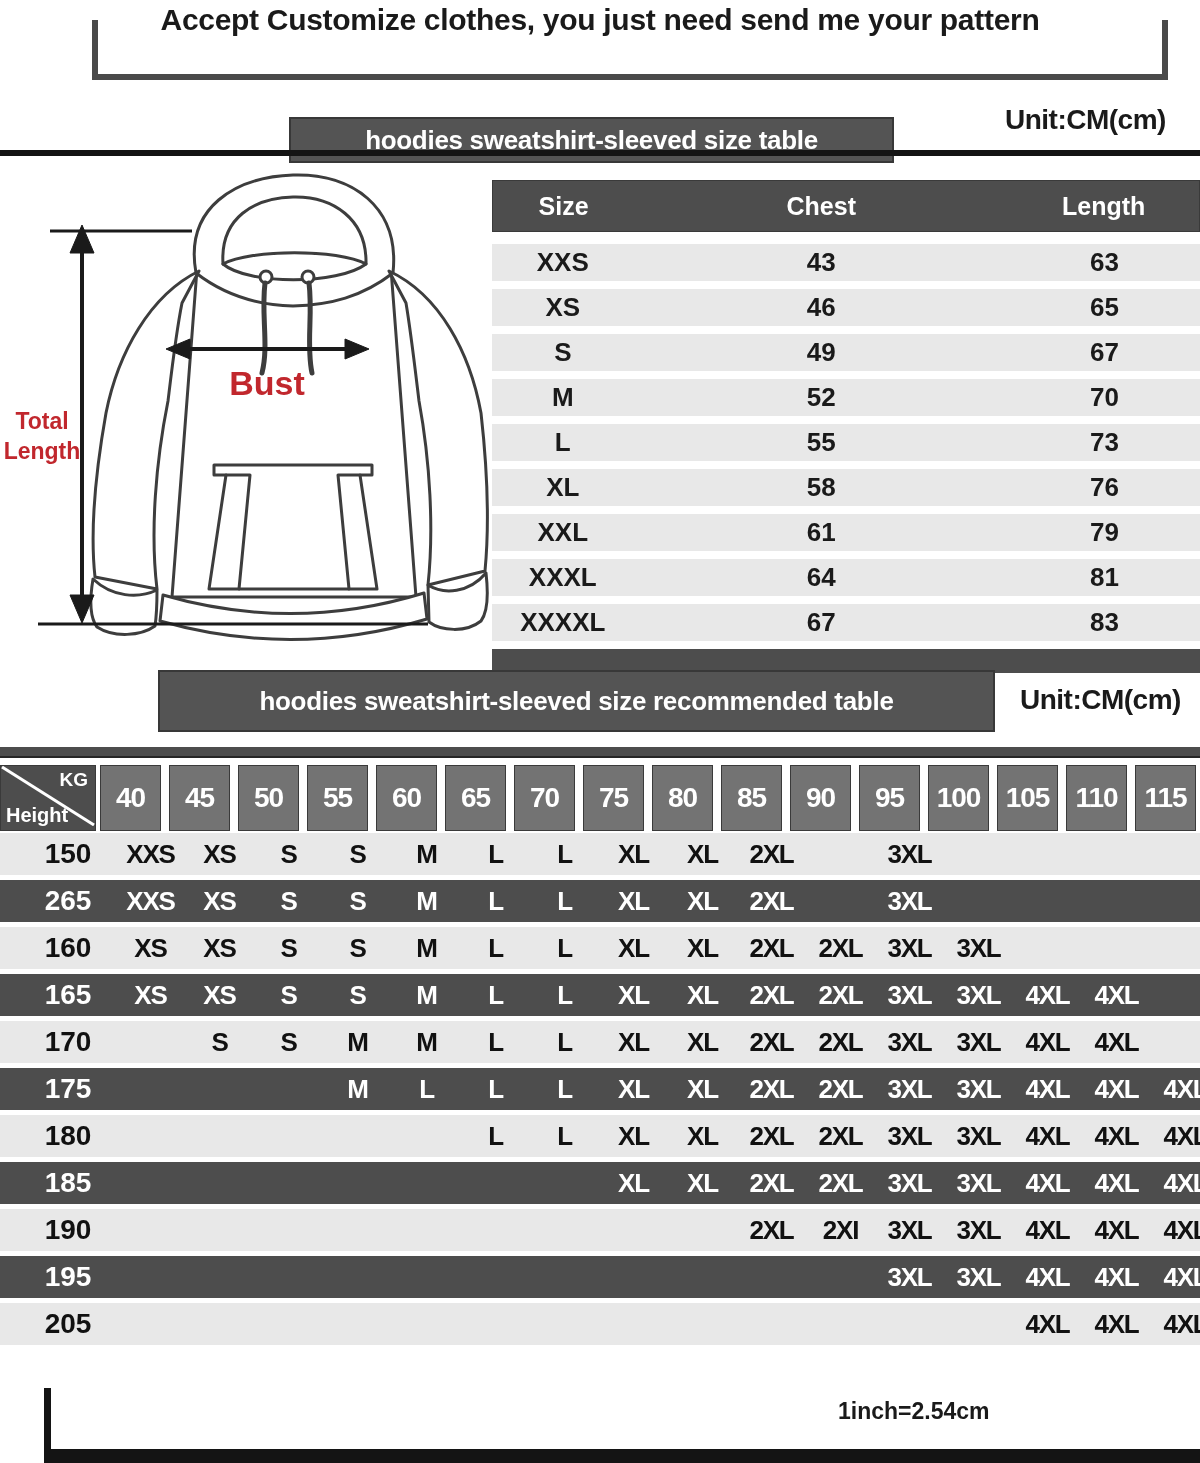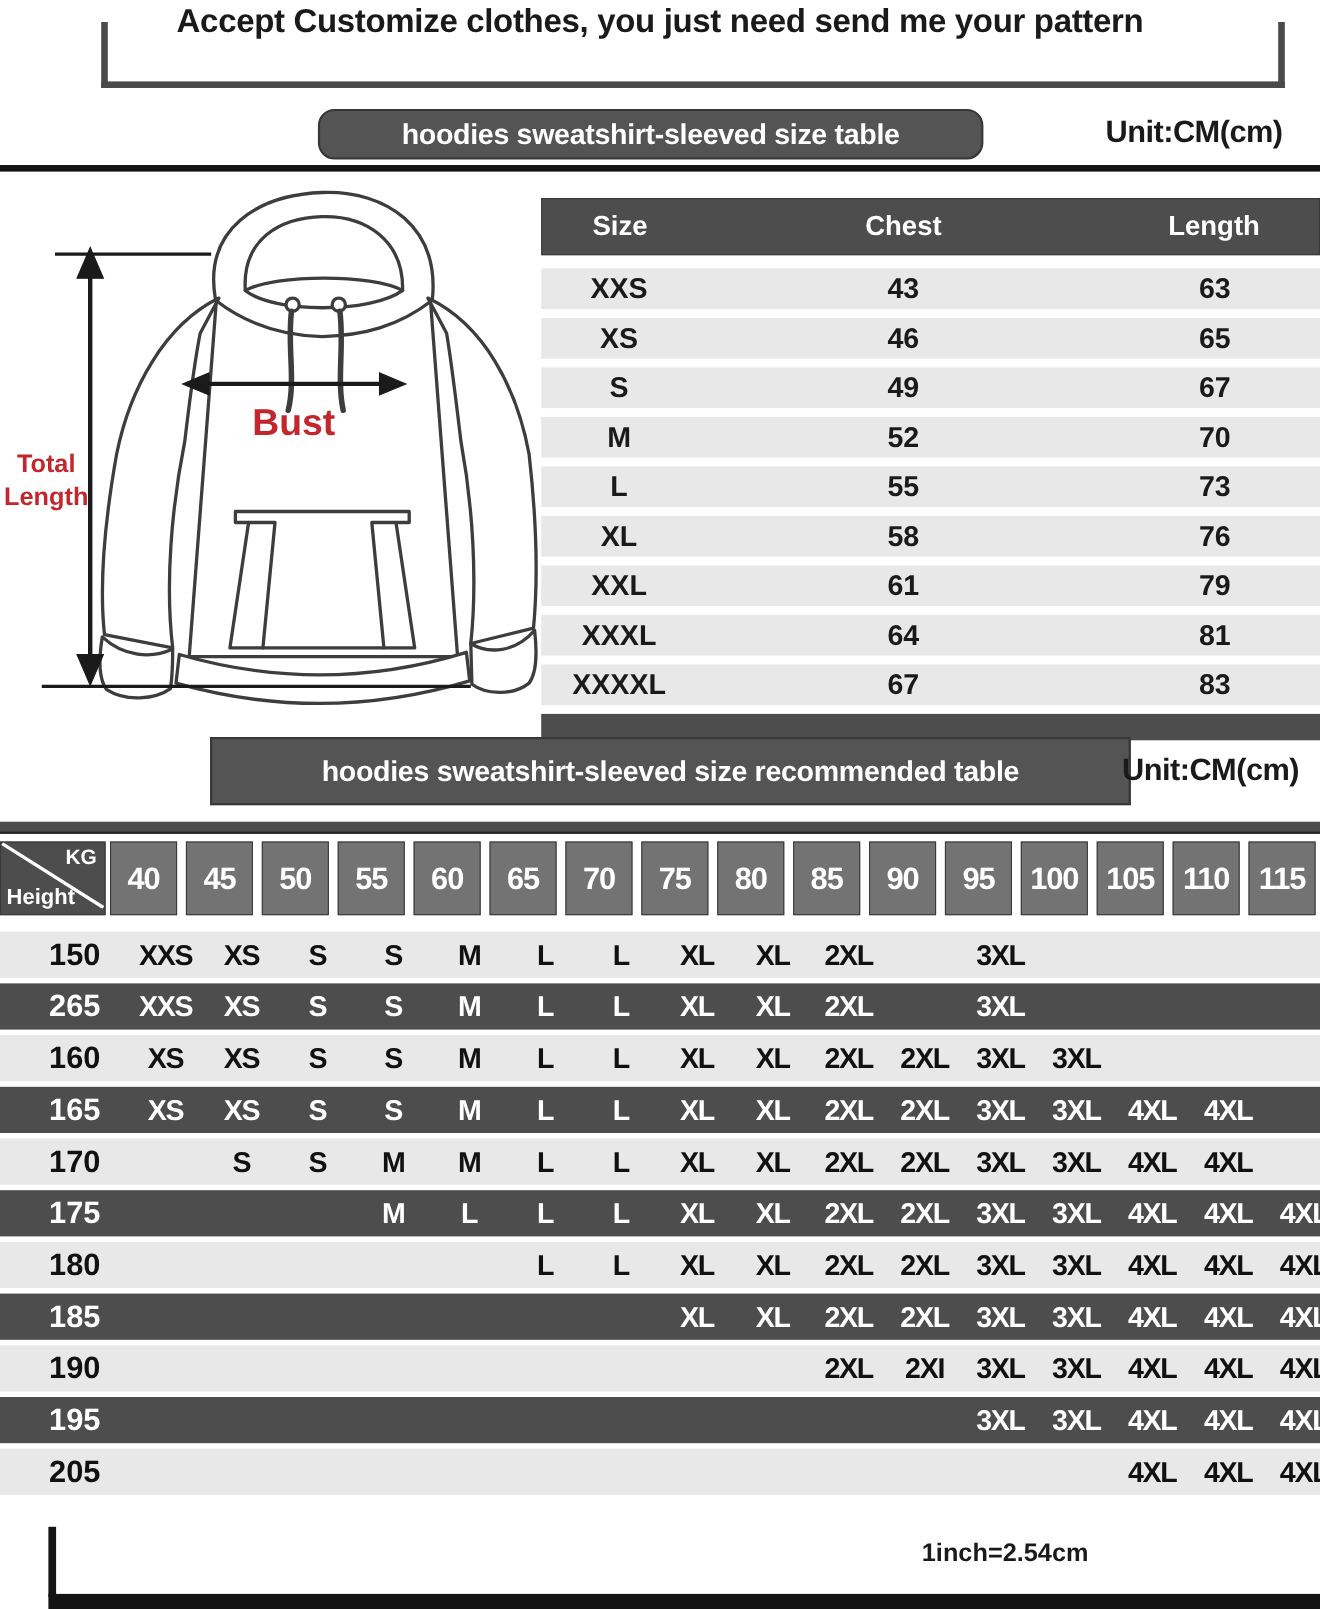--- a/index.html
+++ b/index.html
@@ -8,40 +8,40 @@
     font-family:"Liberation Sans","DejaVu Sans",sans-serif;font-weight:700;color:#1a1a1a;
   }
   
   .hdr-bracket{position:absolute;left:92px;top:20px;width:1064px;height:54px;
     border-left:6px solid #4a4a4a;border-right:6px solid #4a4a4a;border-bottom:6px solid #4a4a4a;}
   .hdr-text{position:absolute;top:0;left:0;width:1200px;text-align:center;
     font-size:30px;line-height:39px;letter-spacing:-0.3px;}
   
   .banner{position:absolute;background:#545454;color:#fff;border:2px solid #383838;
     display:flex;align-items:center;justify-content:center;font-size:26px;letter-spacing:-0.3px;}
-  #banner1{left:289px;top:99px;width:601px;height:42px;border-radius:15px;}
-  #banner2{left:191px;top:670px;width:833px;height:58px;}
+  #banner1{left:289px;top:117px;width:601px;height:42px;}
+  #banner2{left:158px;top:670px;width:833px;height:58px;}
   .unit{position:absolute;font-size:28px;letter-spacing:-0.5px;}
   #unit1{top:104px;left:1005px;}
   #unit2{top:684px;left:1020px;}
   #divider1{position:absolute;top:150px;left:0;width:1200px;height:6px;background:#141414;}
   #divider2{position:absolute;top:747px;left:0;width:1200px;height:9px;background:#4d4d4d;border-bottom:2px solid #262626;}
   
   #hoodie{position:absolute;left:0;top:163px;}
   
   #size-table{position:absolute;left:492px;top:180px;width:708px;}
   .st-header{display:flex;height:52px;background:#4d4d4d;border:1px solid #3a3a3a;
     color:#fff;align-items:center;font-size:25px;margin-bottom:12px;box-sizing:border-box;}
   .st-row{display:flex;height:37px;background:#e8e8e8;margin-bottom:8px;align-items:center;font-size:26px;}
   .st-cell,.st-h{text-align:center;}
   .st-c1{width:20%;} .st-c2{width:53%;} .st-c3{width:27%;}
   .st-footer{height:24px;background:#4d4d4d;margin-top:5px;}
   
   #matrix{position:absolute;left:0;top:765px;width:1200px;}
-  .m-head{display:grid;grid-template-columns:96px repeat(16,69px);height:62px;margin-bottom:20px;}
+  .m-head{display:grid;grid-template-columns:96px repeat(16,69px);height:62px;margin-bottom:6px;}
   .m-corner{position:relative;background:#4d4d4d;border:1px solid #3a3a3a;}
   .m-kg{position:absolute;top:3px;right:7px;color:#fff;font-size:19px;}
   .m-heightlbl{position:absolute;bottom:3px;left:5px;color:#fff;font-size:20px;}
   .m-wbox{background:#737373;border:1px solid #3a3a3a;color:#fff;font-size:28px;letter-spacing:-1px;
     display:flex;align-items:center;justify-content:center;margin:0 4px;}
   .m-row{display:grid;grid-template-columns:96px repeat(16,69px);height:42px;margin-bottom:5px;
     align-items:center;text-align:center;padding-left:20px;}
   .m-row.light{background:#e8e8e8;color:#111;}
   .m-row.dark{background:#4d4d4d;color:#fff;}
   .m-hcell{font-size:28px;}

